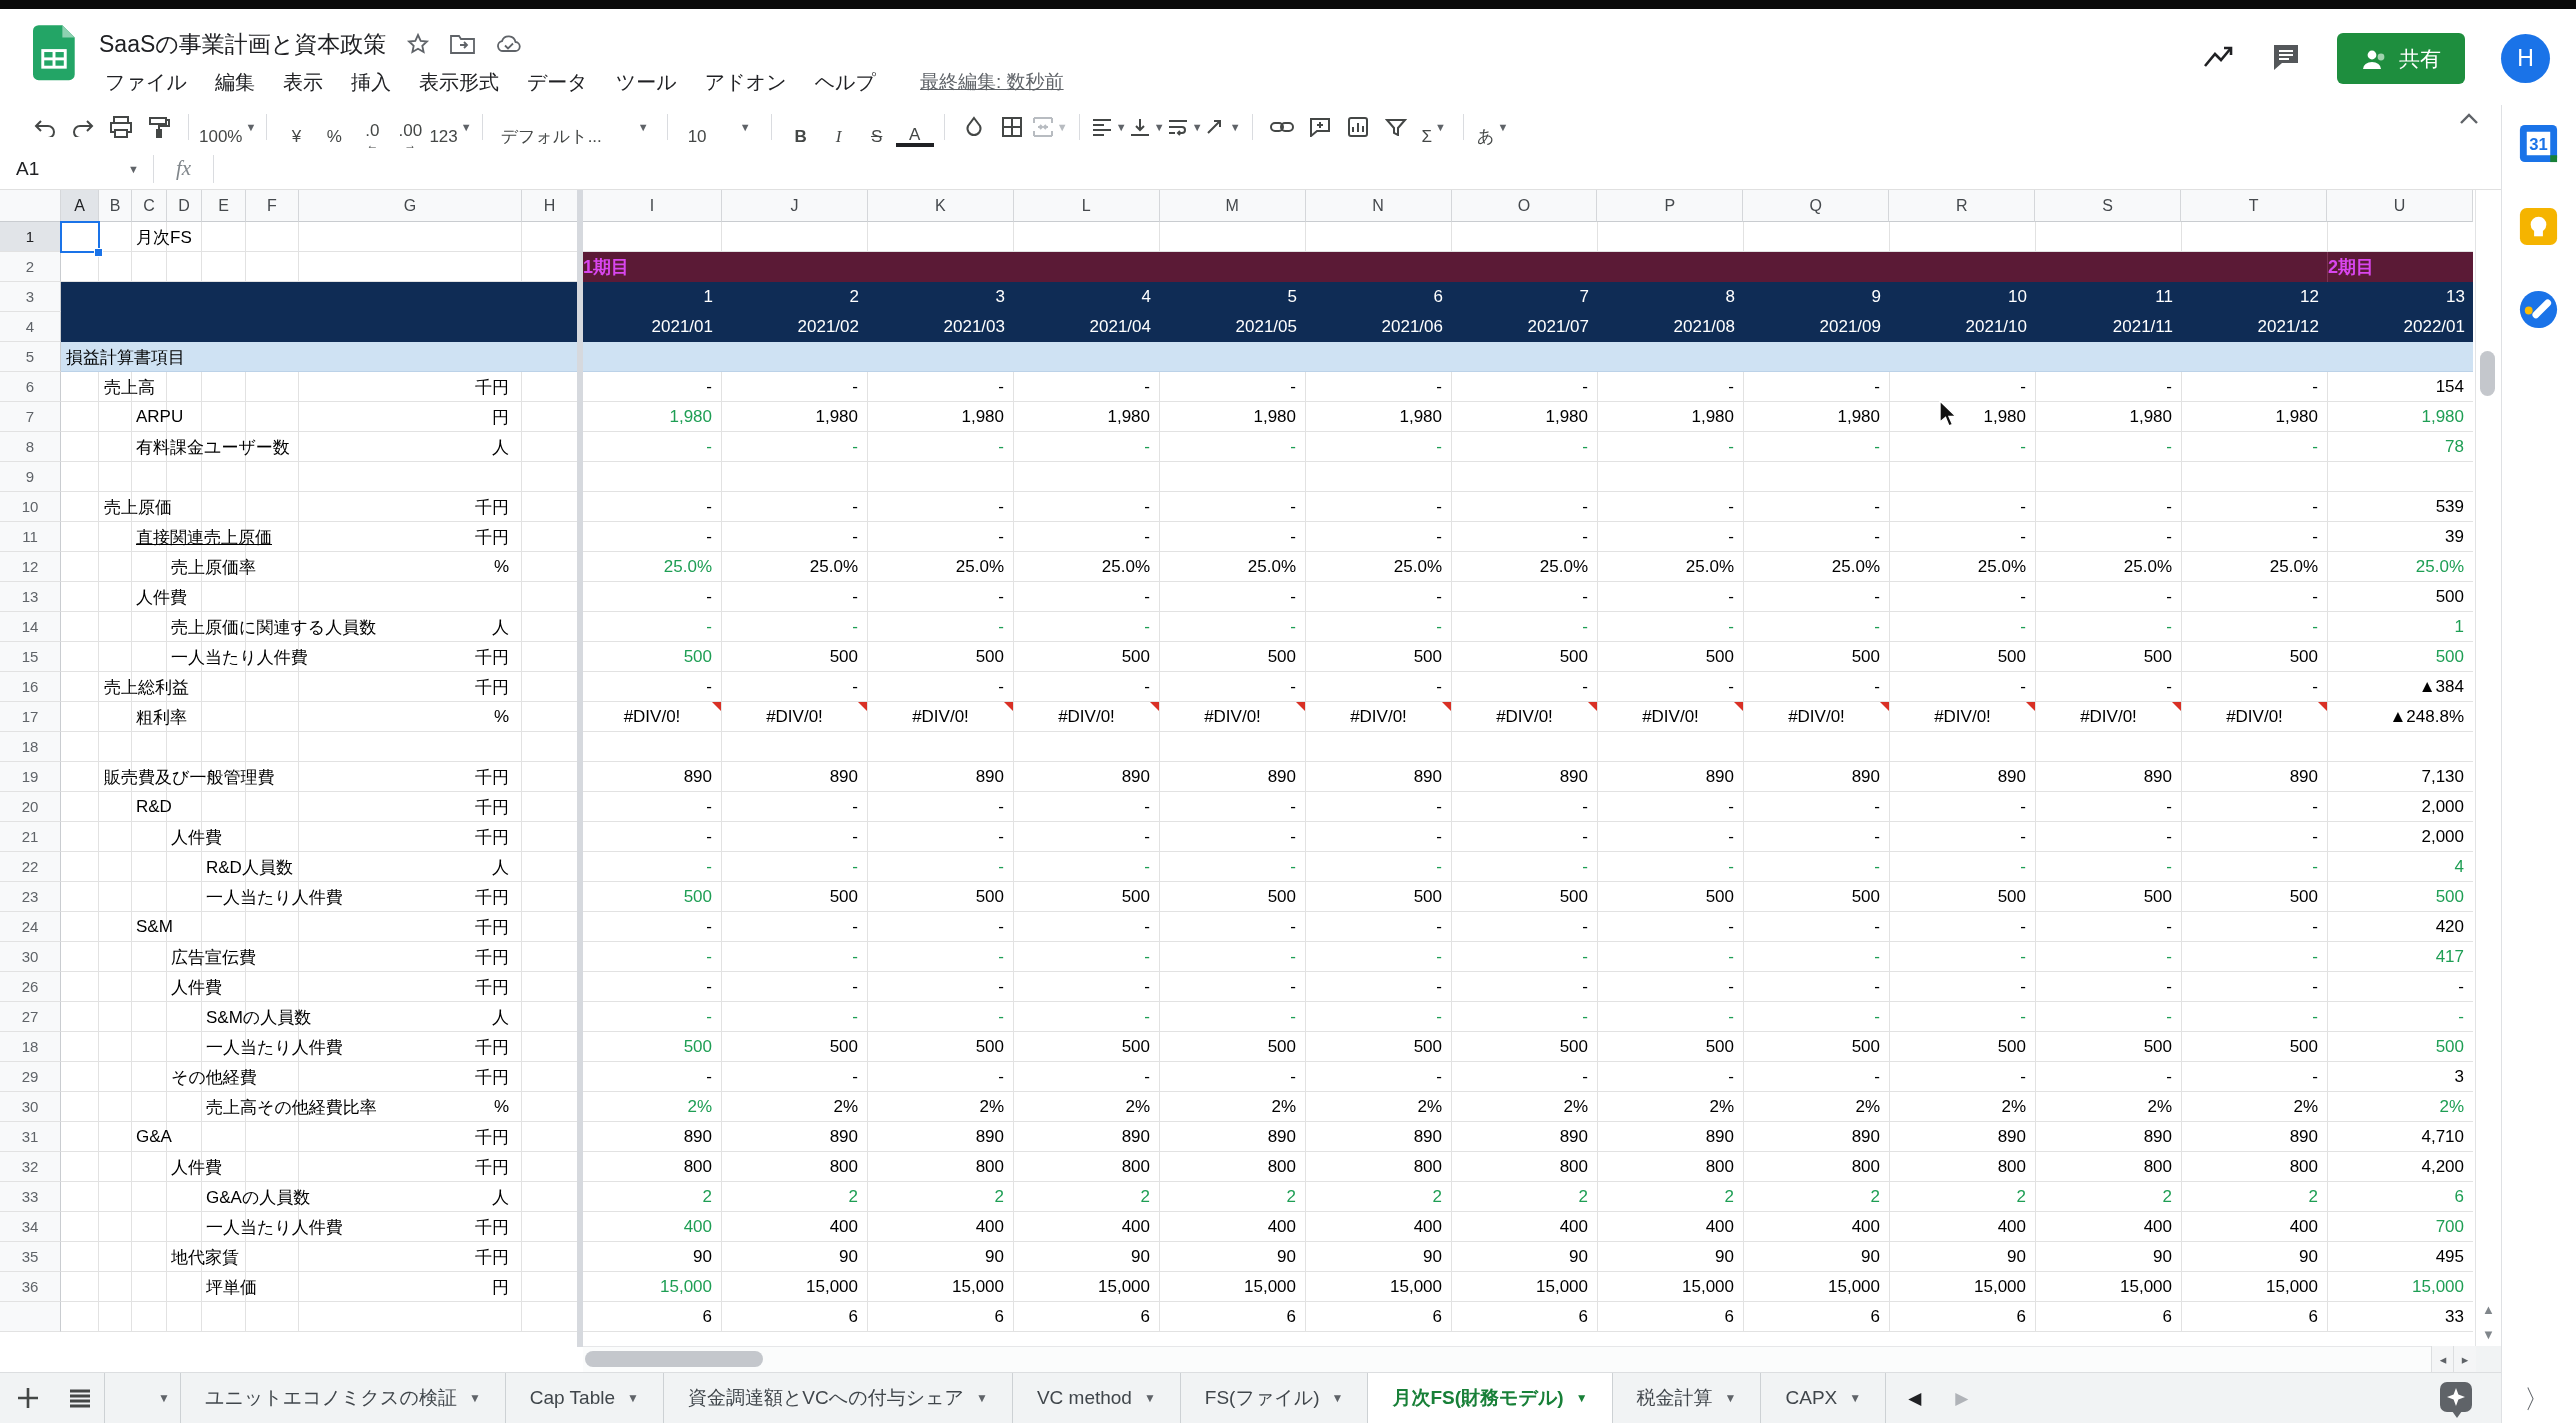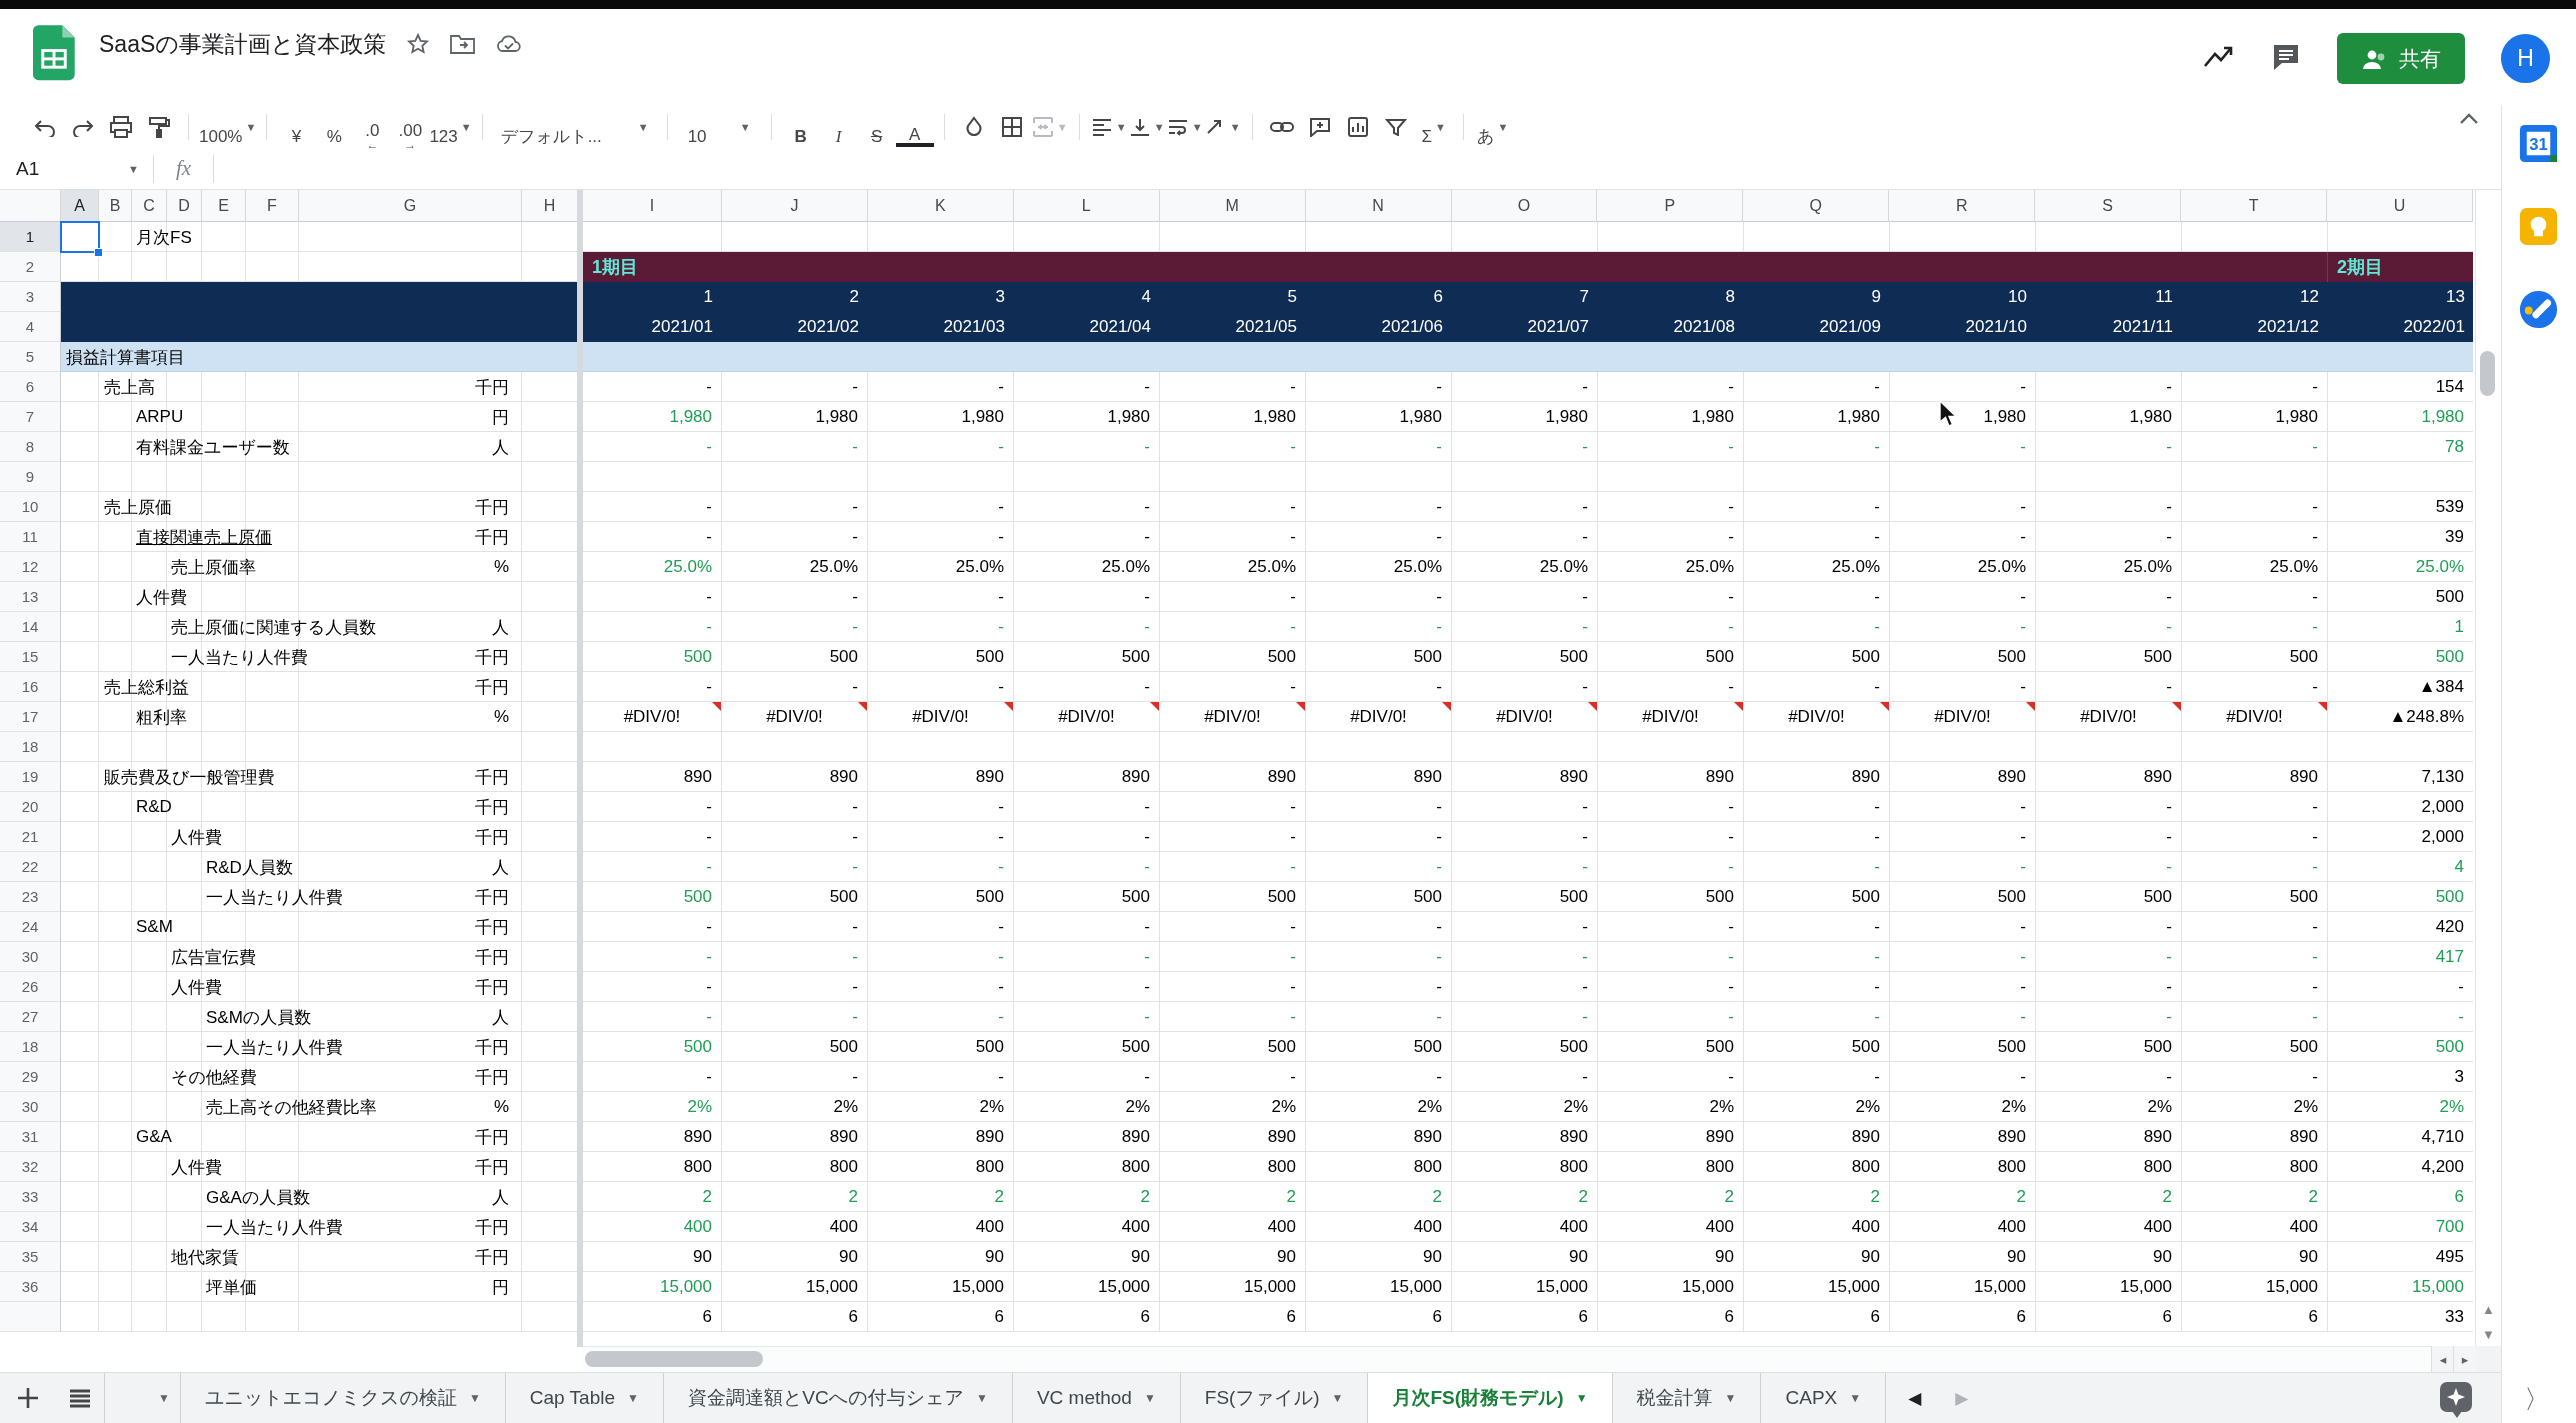--- a/index.html
+++ b/index.html
@@ -73,22 +73,22 @@
        border-top:9px solid #d93025;}
   .band{position:absolute;top:0;height:100%;box-sizing:border-box;}
   .navy{background:#0f2c55;}
   .maroon{background:#5b1a36;}
   .blueband{background:#cfe2f3;border-bottom:1px solid #bcd2e8;}
   .rowlabel{position:absolute;top:0;height:100%;display:flex;align-items:center;
             font-size:17px;color:#000;white-space:nowrap;}
   .rowunit{position:absolute;left:461px;width:55px;top:0;height:100%;display:flex;
            align-items:center;justify-content:flex-end;padding-right:7px;box-sizing:border-box;
            font-size:17px;color:#000;}
-  .bandlabel{color:#5eead4;font-weight:bold;font-size:18px;display:flex;align-items:center;
-             height:100%;padding-left:9px;}
+  .bandlabel{color:#d946ef;font-weight:bold;font-size:18px;display:flex;align-items:center;
+             height:100%;}
   .mcell{color:#fff;font-size:17px;display:flex;align-items:center;justify-content:flex-end;
          padding-right:9px;box-sizing:border-box;flex:none;height:100%;}
   #selA1{left:60px;top:31px;width:40px;height:32px;border:2px solid #1a73e8;box-sizing:border-box;}
   #fillhandle{left:94px;top:58px;width:9px;height:9px;background:#1a73e8;border:1.5px solid #fff;box-sizing:border-box;}
   
   #vscroll{left:2475px;top:0;width:26px;height:1157px;background:#fff;border-left:1px solid #e2e3e5;box-sizing:border-box;}
   #vthumb{left:2480px;top:161px;width:15px;height:45px;background:#c4c7cc;border-radius:8px;}
   .varrow{left:2475px;width:26px;height:25px;display:flex;align-items:center;justify-content:center;
           color:#80868b;font-size:13px;background:#fff;border-left:1px solid #e2e3e5;box-sizing:border-box;}
   
@@ -148,20 +148,32 @@
           <path d="M10 12 h7 m-3 -3 l3 3 -3 3" fill="none" stroke="#5f6368" stroke-width="1.8"></path>
         </svg>
     </span>
     <span class="doc-ic">
       <svg width="26" height="20" viewBox="0 0 26 20">
           <path d="M7 17 a5 5 0 0 1 -1-9.9 A7 7 0 0 1 19.5 8 a4.5 4.5 0 0 1 -.5 9z" fill="none" stroke="#5f6368" stroke-width="1.8"></path>
           <path d="M9 11.5 l3 3 5-5" fill="none" stroke="#5f6368" stroke-width="1.8"></path>
         </svg>
     </span>
   </div>
+  <nav class="abs" id="menu-row">
+      <div class="menu-item">ファイル</div>
+      <div class="menu-item">編集</div>
+      <div class="menu-item">表示</div>
+      <div class="menu-item">挿入</div>
+      <div class="menu-item">表示形式</div>
+      <div class="menu-item">データ</div>
+      <div class="menu-item">ツール</div>
+      <div class="menu-item">アドオン</div>
+      <div class="menu-item">ヘルプ</div>
+      <div id="last-edit">最終編集: 数秒前</div>
+    </nav>
   <div class="abs" id="top-right">
     <span>
       <svg width="32" height="26" viewBox="0 0 32 26">
           <path d="M2 22 L12 10 l6 6 L28 4" fill="none" stroke="#202124" stroke-width="2.6"></path>
           <path d="M21 4 h7 v7" fill="none" stroke="#202124" stroke-width="2.6"></path>
         </svg>
     </span>
     <span>
       <svg width="30" height="30" viewBox="0 0 30 30">
           <path d="M3 3 h24 v18 h-16 l-8 7 z" fill="#54575a"></path>

